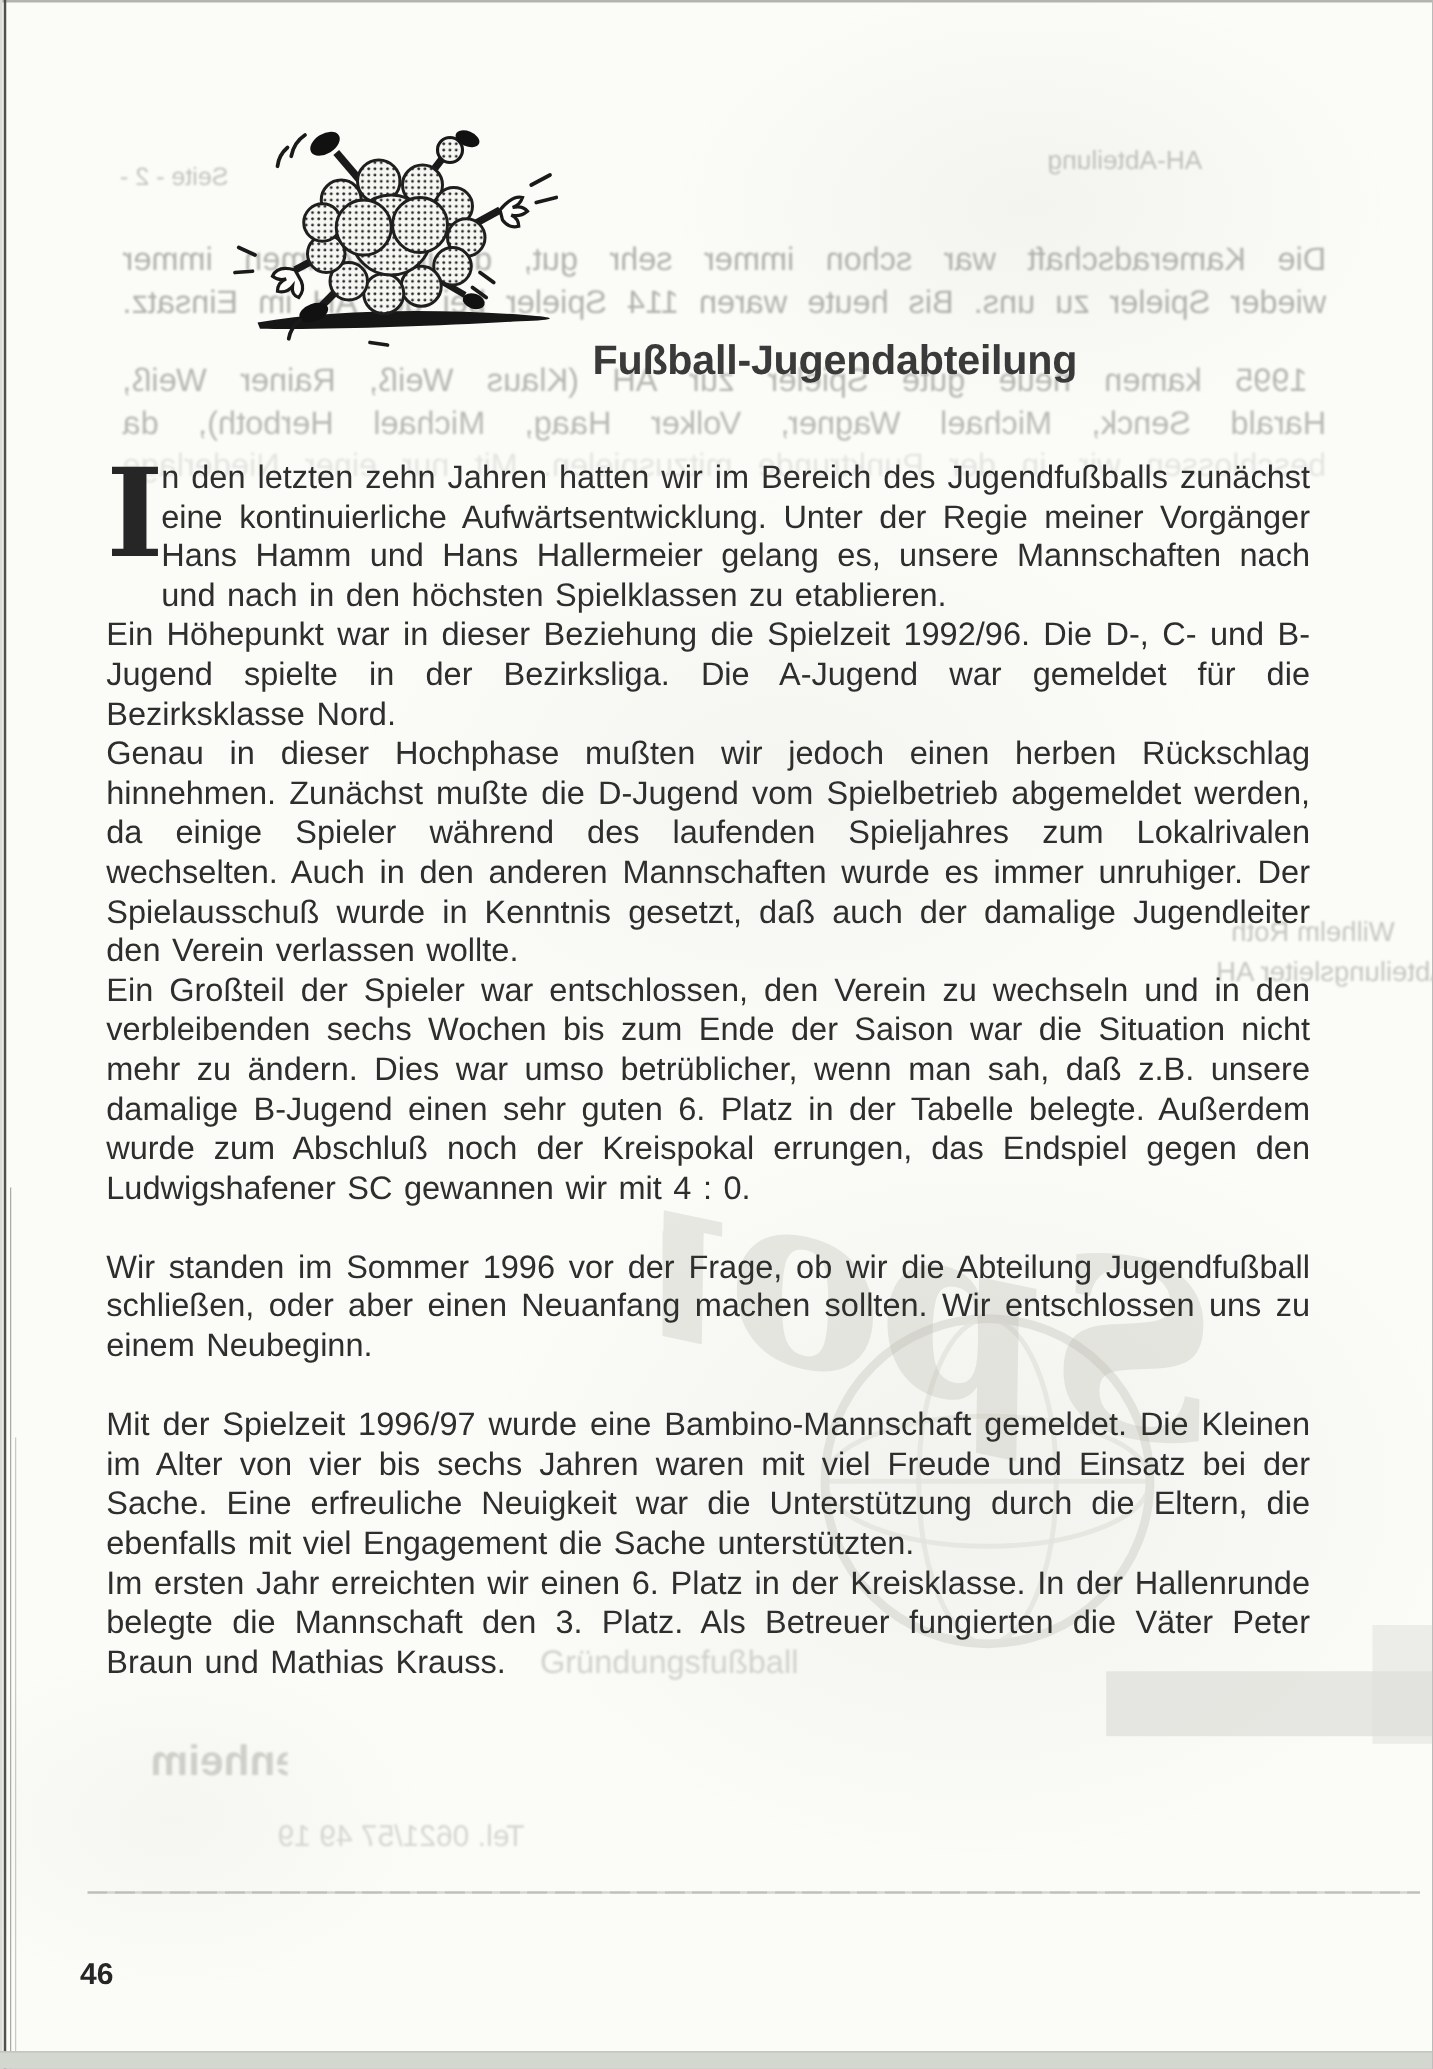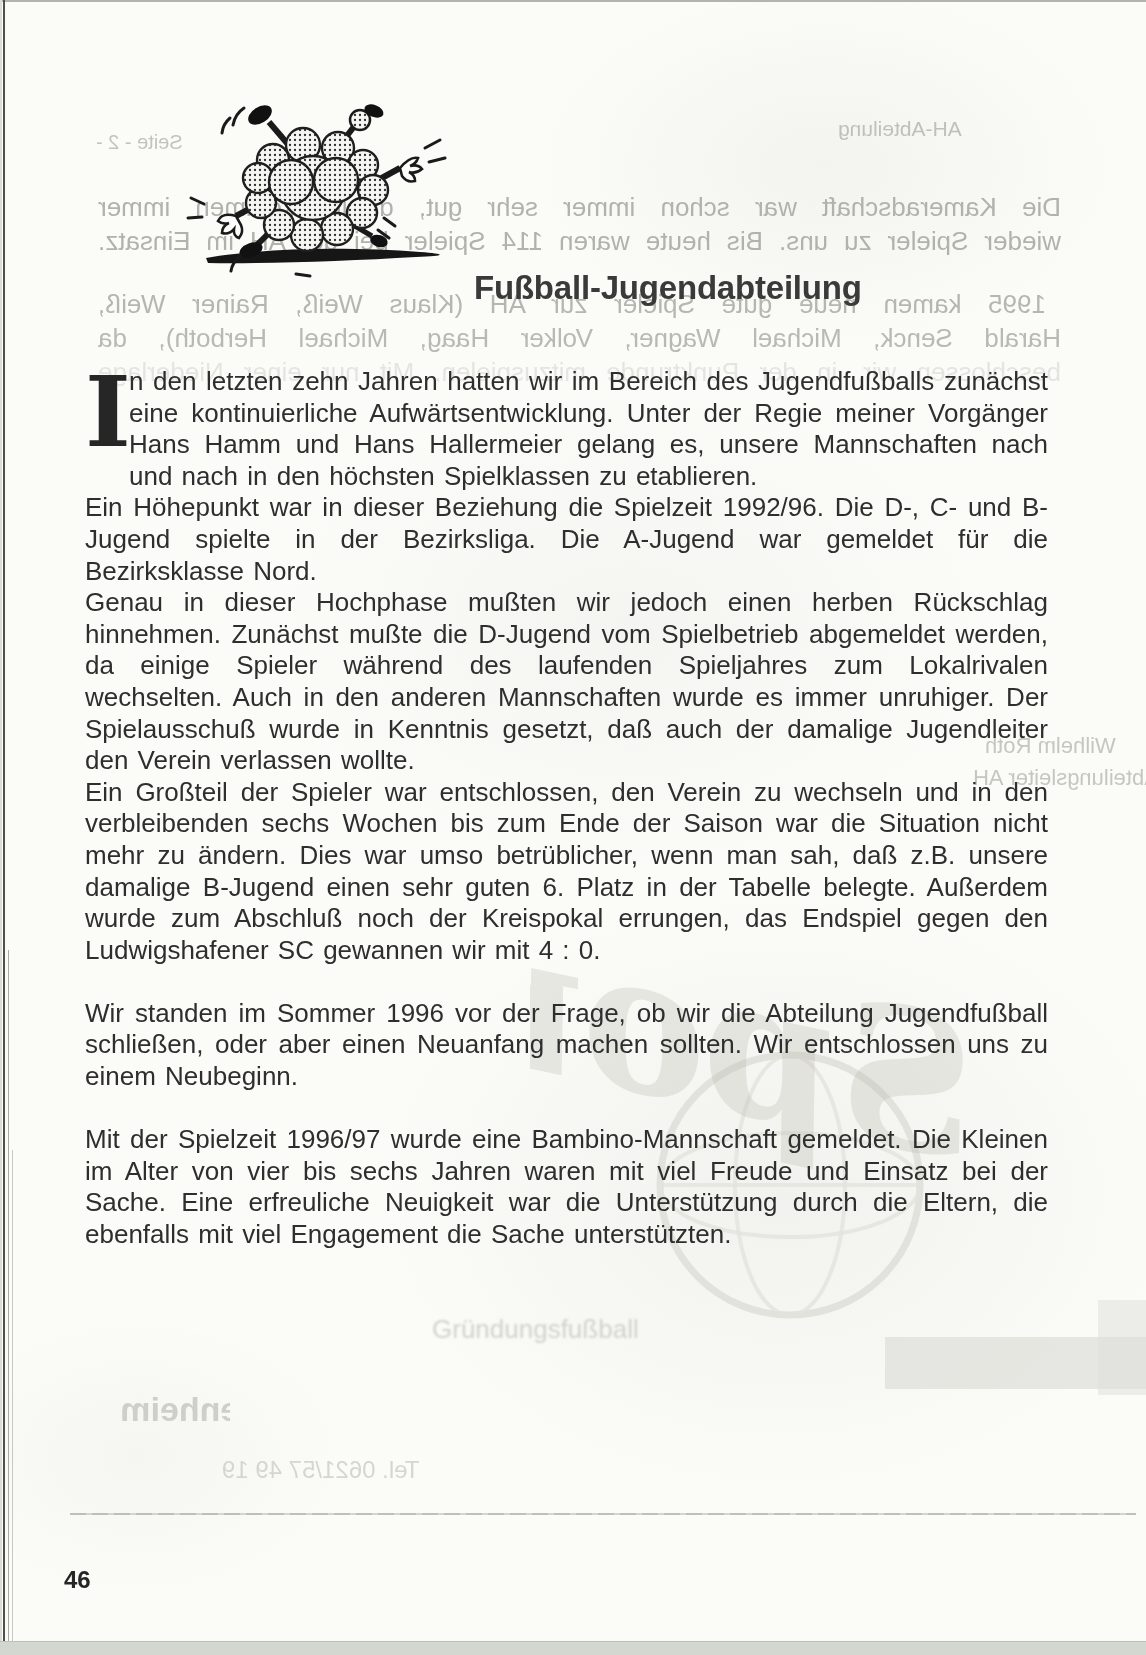--- a/index.html
+++ b/index.html
@@ -190,18 +190,19 @@
 
   <div class="article">
     <p>
       <span class="dropcap">I</span><span>n den letzten zehn Jahren hatten wir im Bereich des Jugendfußballs zunächst eine kontinuierliche Aufwärtsentwicklung. Unter der Regie meiner Vorgänger Hans Hamm und Hans Hallermeier gelang es, unsere Mannschaften nach und nach in den höchsten Spielklassen zu etablieren.</span>
     </p>
     <p><span>Ein Höhepunkt war in dieser Beziehung die Spielzeit 1992/96. Die D-, C- und B-Jugend spielte in der Bezirksliga. Die A-Jugend war gemeldet für die Bezirksklasse Nord.</span></p>
     <p><span>Genau in dieser Hochphase mußten wir jedoch einen herben Rückschlag hinnehmen. Zunächst mußte die D-Jugend vom Spielbetrieb abgemeldet werden, da einige Spieler während des laufenden Spieljahres zum Lokalrivalen wechselten. Auch in den anderen Mannschaften wurde es immer unruhiger. Der Spielausschuß wurde in Kenntnis gesetzt, daß auch der damalige Jugendleiter den Verein verlassen wollte.</span></p>
     <p><span>Ein Großteil der Spieler war entschlossen, den Verein zu wechseln und in den verbleibenden sechs Wochen bis zum Ende der Saison war die Situation nicht mehr zu ändern. Dies war umso betrüblicher, wenn man sah, daß z.B. unsere damalige B-Jugend einen sehr guten 6. Platz in der Tabelle belegte. Außerdem wurde zum Abschluß noch der Kreispokal errungen, das Endspiel gegen den Ludwigshafener SC gewannen wir mit 4 : 0.</span></p>
     <p class="gap"><span>Wir standen im Sommer 1996 vor der Frage, ob wir die Abteilung Jugendfußball schließen, oder aber einen Neuanfang machen sollten. Wir entschlossen uns zu einem Neubeginn.</span></p>
     <p class="gap"><span>Mit der Spielzeit 1996/97 wurde eine Bambino-Mannschaft gemeldet. Die Kleinen im Alter von vier bis sechs Jahren waren mit viel Freude und Einsatz bei der Sache. Eine erfreuliche Neuigkeit war die Unterstützung durch die Eltern, die ebenfalls mit viel Engagement die Sache unterstützten.</span></p>
+    <p><span>Im ersten Jahr erreichten wir einen 6. Platz in der Kreisklasse. In der Hallenrunde belegte die Mannschaft den 3. Platz. Als Betreuer fungierten die Väter Peter Braun und Mathias Krauss.</span></p>
   </div>
 
   <div class="separator"></div>
   <div class="page-number">46</div>
 
 </div>
 
 </body></html>

